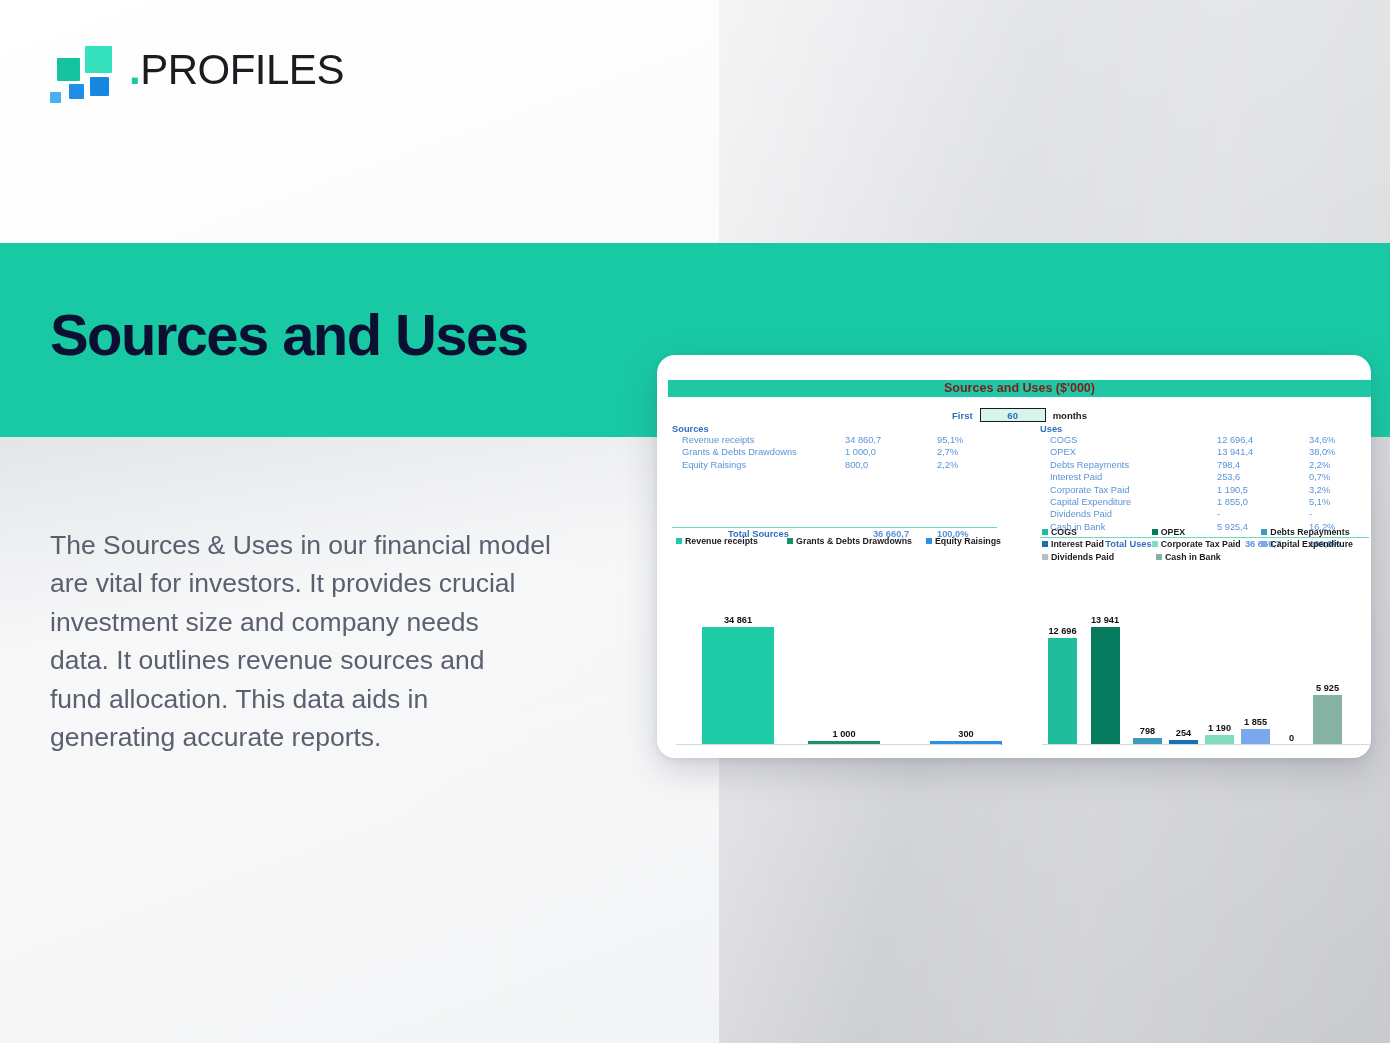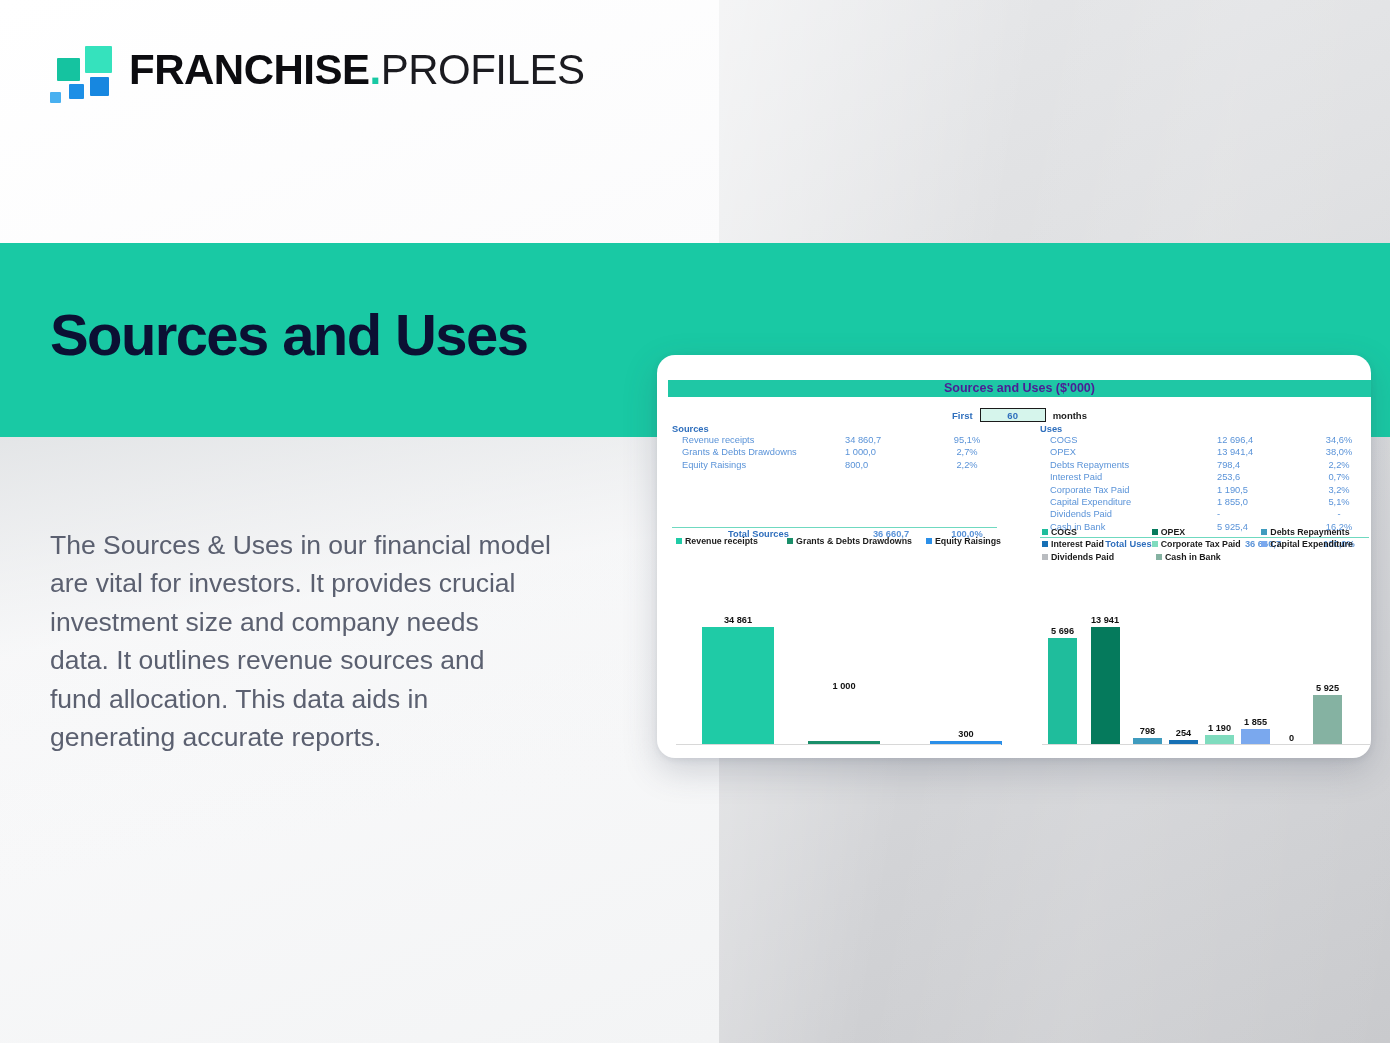--- a/index.html
+++ b/index.html
@@ -77,21 +77,21 @@
     position: absolute; left: 657px; top: 355px;
     width: 714px; height: 403px;
     background: #ffffff; border-radius: 18px;
     box-shadow: 0 12px 34px rgba(60,70,90,0.22), 0 2px 6px rgba(60,70,90,0.10);
     overflow: hidden;
   }
   .sheet { position: absolute; left: 11px; top: 25px; width: 712px; height: 375px; }
 
   .sheet-header {
     position: absolute; left: 0; top: 0; width: 703px; height: 17px;
-    background: #1fc7a5; color: #4c1d95;
+    background: #1fc7a5; color: #7f1d1d;
     font-size: 12.5px; font-weight: 700; text-align: center; line-height: 17px;
   }
   .period-row {
     position: absolute; left: 0; top: 27px; width: 703px; height: 16px;
     display: flex; align-items: center; justify-content: center; gap: 7px;
     font-size: 9.5px; font-weight: 700; color: #2f6fbd;
   }
   .period-box {
     width: 66px; height: 14px; background: #d6f5ec;
     border: 1px solid #1b1b1b; text-align: center; line-height: 13px;
@@ -101,21 +101,21 @@
 
   
   .tbl { position: absolute; font-size: 9.3px; color: #5a93d8; }
   .tbl.left  { left: 4px;   top: 44px; width: 325px; }
   .tbl.right { left: 372px; top: 44px; width: 329px; }
   .tbl .hd { font-weight: 700; color: #2f6fbd; padding-bottom: 1px; }
   .tbl table { width: 100%; border-collapse: collapse; table-layout: fixed; }
   .tbl td { padding: 0 0 1.4px 0; font-size: 9.3px; line-height: 11px; white-space: nowrap; }
   .tbl td.nm  { padding-left: 10px; color: #5a93d8; }
   .tbl td.val { width: 92px; color: #5a93d8; }
-  .tbl td.pct { text-align: center; width: 60px; color: #5a93d8; }
+  .tbl td.pct { text-align: left; width: 60px; color: #5a93d8; }
   .tot {
     margin-top: 3px; border-top: 1.6px solid #6fd9c0;
     padding-top: 1px;
   }
   .tot table td { font-weight: 700; color: #2f6fbd; text-align: center; }
   .tot table td.nm { padding-left: 0; color: #2f6fbd; }
   .spacer-left { height: 52px; }
 
   
   .legend { position: absolute; font-size: 8.8px; font-weight: 700; color: #1b1b1b; }
@@ -154,21 +154,20 @@
 
   <div class="logo-wrap">
     <div class="logo-mark">
       <i class="sq-a"></i>
       <i class="sq-b"></i>
       <i class="sq-c"></i>
       <i class="sq-d"></i>
       <i class="sq-e"></i>
     </div>
     <div class="logo-text">
-      <span class="b">FRANCHISE</span>
         <span class="dot">.</span>
         <span class="l">PROFILES</span>
     </div>
   </div>
 
   <div class="band"></div>
   <div class="band-title">Sources and Uses</div>
 
   <div class="body-copy">The Sources &amp; Uses in our financial model
 are vital for investors.   It provides crucial
@@ -339,36 +338,36 @@
             </span>
         </div>
       </div>
 
       <div class="chart left">
         <div class="bars">
             <div class="bcol" style="width: 72px; margin-left: 10px; padding-left: 32px;">
               <div class="blabel">34 861</div>
               <div class="bar" style="height: 118px; background: rgb(31, 203, 166); width: 72px;"></div>
             </div>
-            <div class="bcol" style="width: 72px; margin-left: 50px; gap: 48px;">
+            <div class="bcol" style="width: 72px; margin-left: 50px;">
               <div class="blabel">1 000</div>
               <div class="bar" style="height: 4px; background: rgb(26, 143, 106); width: 72px;"></div>
             </div>
             <div class="bcol" style="width: 72px; margin-left: 50px;">
               <div class="blabel">300</div>
               <div class="bar" style="height: 4px; background: rgb(43, 143, 232); width: 72px;"></div>
             </div>
           </div>
         <div class="axis"></div>
       </div>
 
       <div class="chart right">
         <div class="bars">
             <div class="bcol" style="width: 29px; margin-left: 6px;">
-              <div class="blabel">5 696</div>
+              <div class="blabel">12 696</div>
               <div class="bar" style="height: 107.462px; background: rgb(31, 189, 156); width: 29px;"></div>
             </div>
             <div class="bcol" style="width: 42px; margin-left: 7px;">
               <div class="blabel">13 941</div>
               <div class="bar" style="height: 118px; background: rgb(5, 122, 92); width: 29px;"></div>
             </div>
             <div class="bcol" style="width: 29px; margin-left: 7px;">
               <div class="blabel">798</div>
               <div class="bar" style="height: 6.75447px; background: rgb(63, 155, 190); width: 29px;"></div>
             </div>

